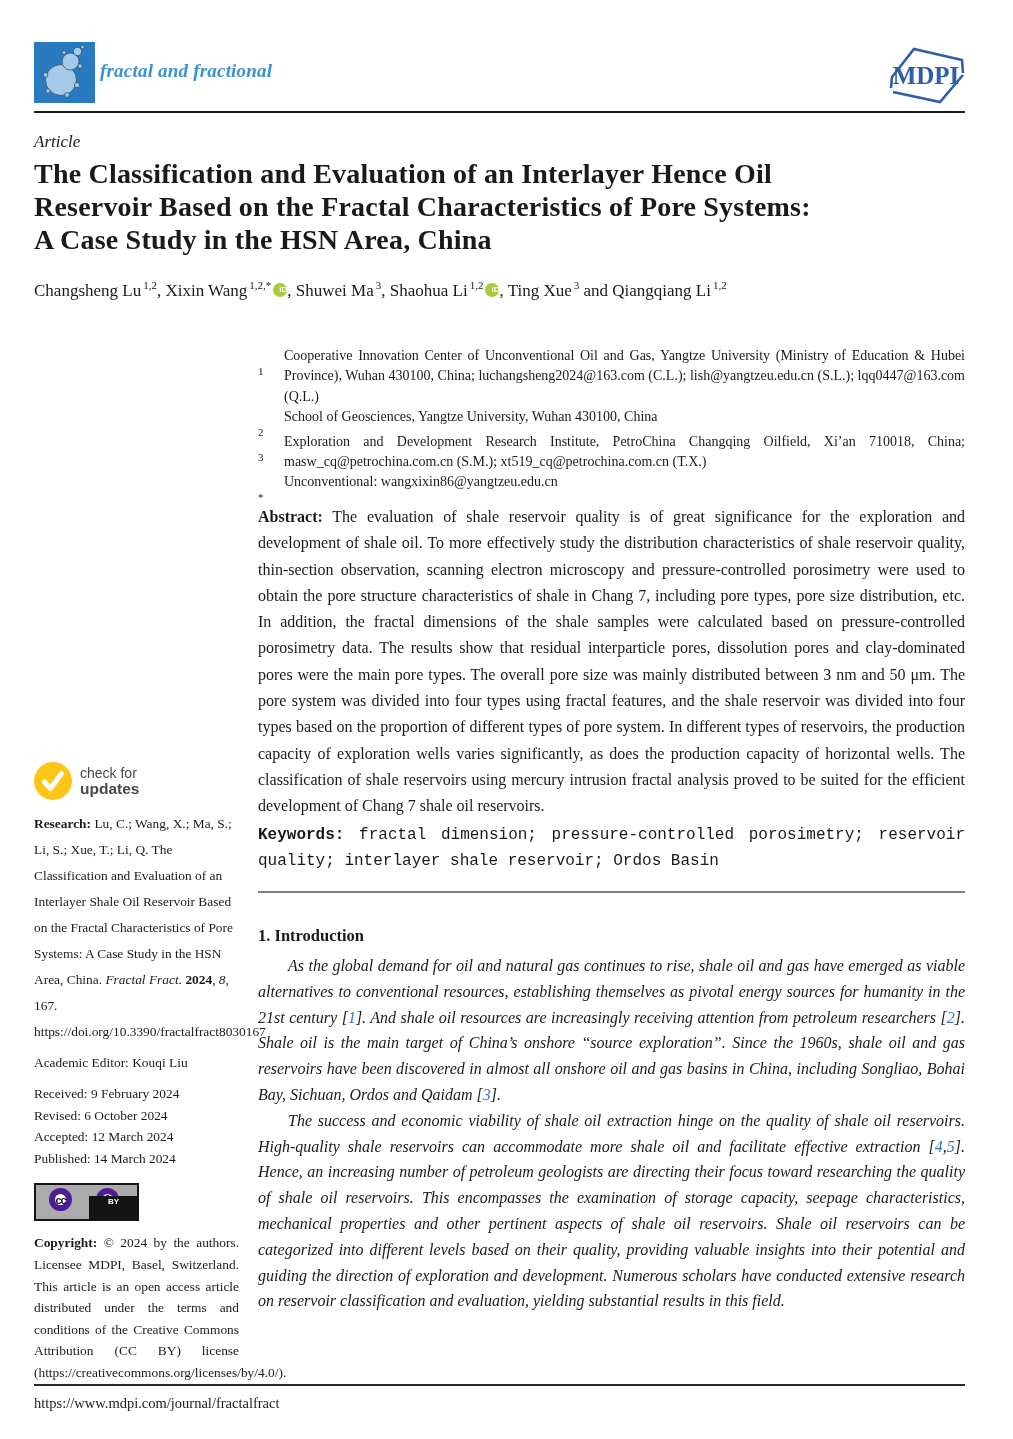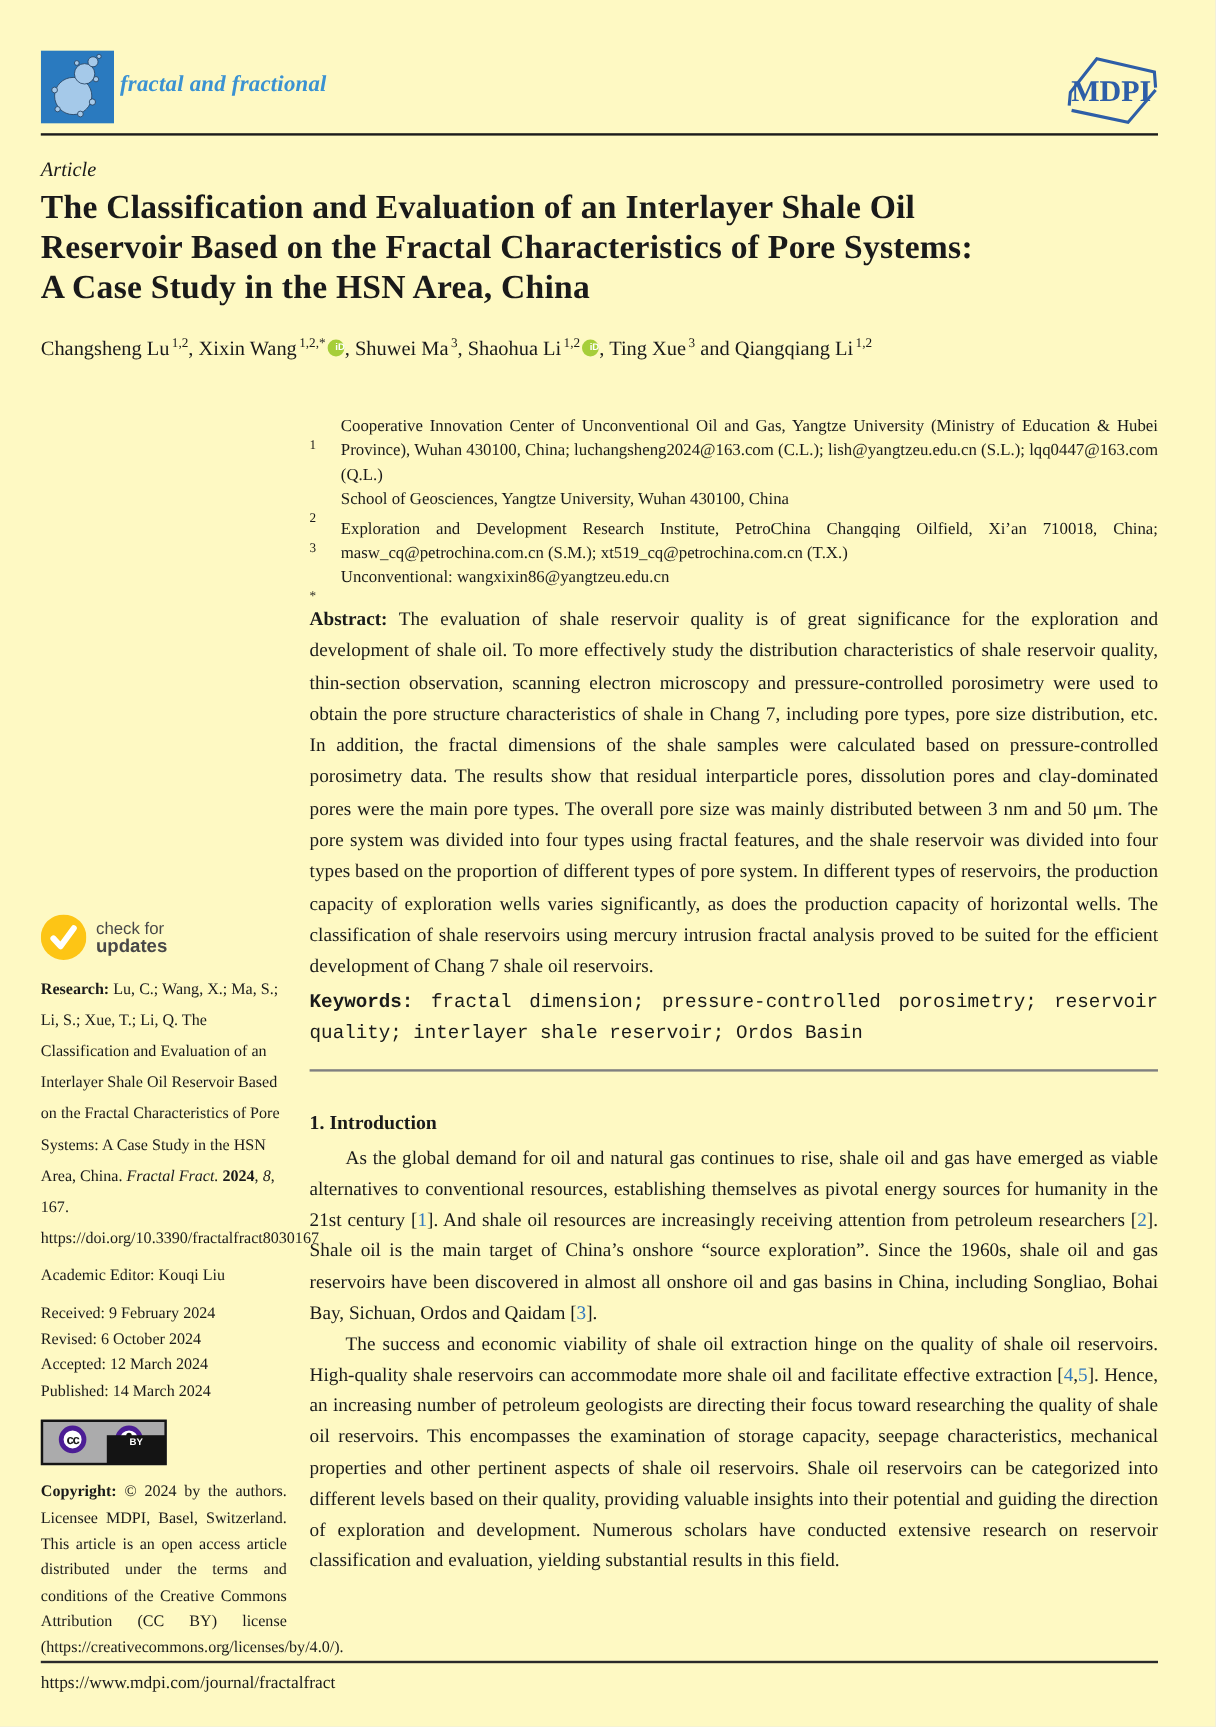--- a/index.html
+++ b/index.html
@@ -1,19 +1,19 @@
 <!DOCTYPE html>
 <html><head>
 <meta charset="utf-8">
 <style>
   * { margin:0; padding:0; box-sizing:border-box; }
   html,body { background:#e8e8e8; }
   .page {
     position:relative; width:1013px; height:1439px; margin:0 auto;
-    background:#fef9c3; color:#1a1a1a;
+    background:#ffffff; color:#1a1a1a;
     font-family:"Liberation Serif", serif; overflow:hidden;
   }
   
   .jlogo { position:absolute; left:34px; top:42px; width:61px; height:61px; }
   .jname { position:absolute; left:100px; top:60px; font-style:italic; font-weight:bold;
            color:#3b92d2; font-size:19px; letter-spacing:0.2px; }
   .mdpi  { position:absolute; left:886px; top:43px; width:80px; height:65px; }
   .header-rule { position:absolute; left:34px; top:111px; width:931px; height:2px; background:#1c1c1c; }
   
   .article-label { position:absolute; left:34px; top:132px; font-style:italic; font-size:17px; }
@@ -34,36 +34,36 @@
   .affil-text { flex:1; text-align:justify; }
   
   .abstract { position:absolute; left:258px; top:504px; width:707px;
               font-size:16px; line-height:26.3px; text-align:justify; }
   .keywords { position:absolute; left:258px; top:822px; width:707px;
               font-size:16px; line-height:26.3px; text-align:justify;font-family:Liberation Mono, monospace; }
   .divider { position:absolute; left:258px; top:891px; width:707px; height:2px; background:#808080; }
   
   .sec-heading { position:absolute; left:258px; top:926px; font-size:16.5px; font-weight:bold; }
   .intro { position:absolute; left:258px; top:953px; width:707px;
-           font-size:16px; line-height:25.8px; text-align:justify; }
+           font-size:16px; line-height:25.8px; text-align:justify;font-style:italic; }
   .intro p { text-indent:30px; }
   .ref { color:#3179be; }
   
   .sidebar { position:absolute; left:34px; top:761px; width:205px; font-size:13.4px; }
   .updates { display:flex; align-items:center; height:40px; margin-bottom:10px; cursor:pointer; }
   .upd-text { margin-left:8px; font-family:"Liberation Sans", sans-serif; color:#484848;
               font-size:14px; line-height:15px; }
   .upd-text b { font-size:15.5px; }
   .cite { line-height:26px; margin-bottom:9px; }
   .editor { line-height:18px; margin-bottom:11px; }
   .dates { line-height:21.6px; margin-bottom:14px; }
   .cc-badge { position:relative; width:105px; height:38px; background:#ababac;
               border:2px solid #141414; margin-bottom:11px; cursor:pointer; }
   .cc-circle { position:absolute; top:3px; width:23px; height:23px; background:#fff;
-               border:4px solid #4c1d95; border-radius:50%; display:flex;
+               border:6px solid #4c1d95; border-radius:50%; display:flex;
                align-items:center; justify-content:center; }
   .cc-c1 { left:13px; font-family:"Liberation Sans", sans-serif; font-weight:bold;
            font-size:11px; letter-spacing:-1px; }
   .cc-c2 { left:60px; }
   .by-strip { position:absolute; right:-1px; bottom:-1px; width:49px; height:24px;
               background:#141414; color:#fff; font-family:"Liberation Sans", sans-serif;
               font-size:8px; font-weight:bold; text-align:center; line-height:11px; }
   .copyright { line-height:21.6px; text-align:justify; }
   
   .footer-rule { position:absolute; left:34px; top:1384px; width:931px; height:2px; background:#2a2a2a; }
@@ -100,21 +100,21 @@
         <polyline points="5,45 6,34 28,6 76,17 77,30"></polyline>
         <polyline points="77,32 54,59 7,49"></polyline>
       </g>
       <text x="40" y="41" text-anchor="middle" font-family="Liberation Serif, serif" font-weight="bold" font-size="25" fill="#2e5ea7">MDPI</text>
     </svg>
   </div>
   <div class="header-rule"></div>
 
   <div class="article-label">Article</div>
   <h1 class="title">
-    <span>The Classification and Evaluation of an Interlayer Shale Oil</span>
+    <span>The Classification and Evaluation of an Interlayer Hence Oil</span>
     <span>Reservoir Based on the Fractal Characteristics of Pore Systems:</span>
     <span>A Case Study in the HSN Area, China</span>
   </h1>
 
   <div class="authors">
     <span><span>Changsheng Lu</span><sup>1,2</sup><span>, </span></span><span><span>Xixin Wang</span><sup>1,2,*</sup><span class="orcid">iD</span><span>, </span></span><span><span>Shuwei Ma</span><sup>3</sup><span>, </span></span><span><span>Shaohua Li</span><sup>1,2</sup><span class="orcid">iD</span><span>, </span></span><span><span>Ting Xue</span><sup>3</sup><span> and </span></span><span><span>Qiangqiang Li</span><sup>1,2</sup></span>
   </div>
 
   <div class="affils">
     <div class="affil">

